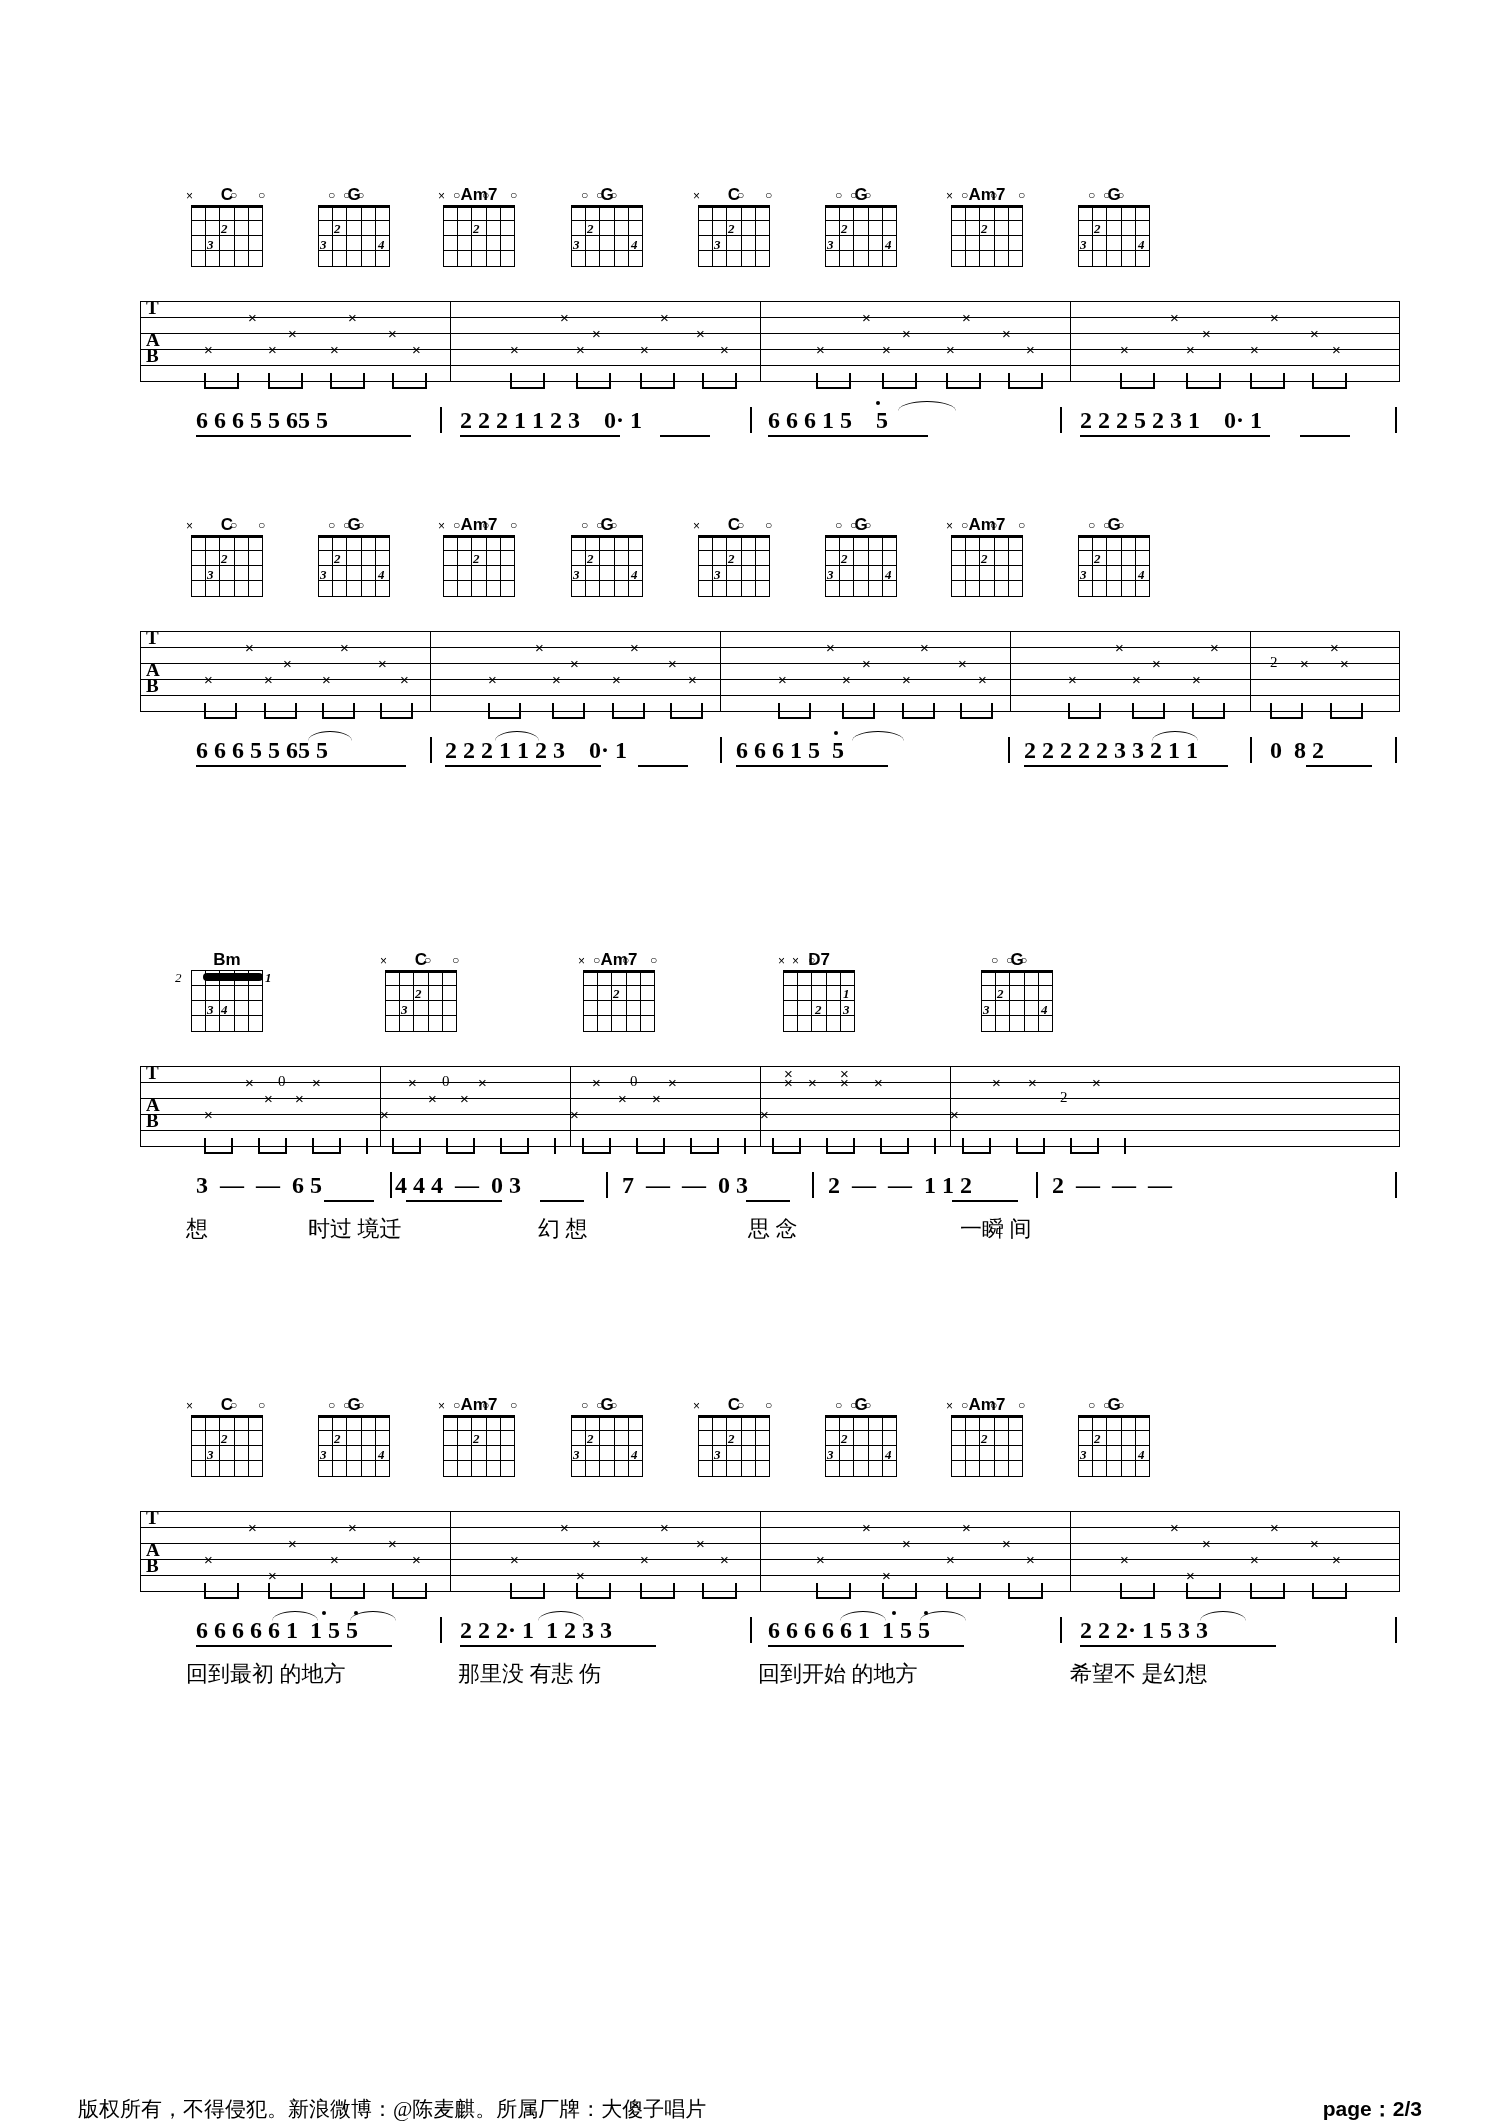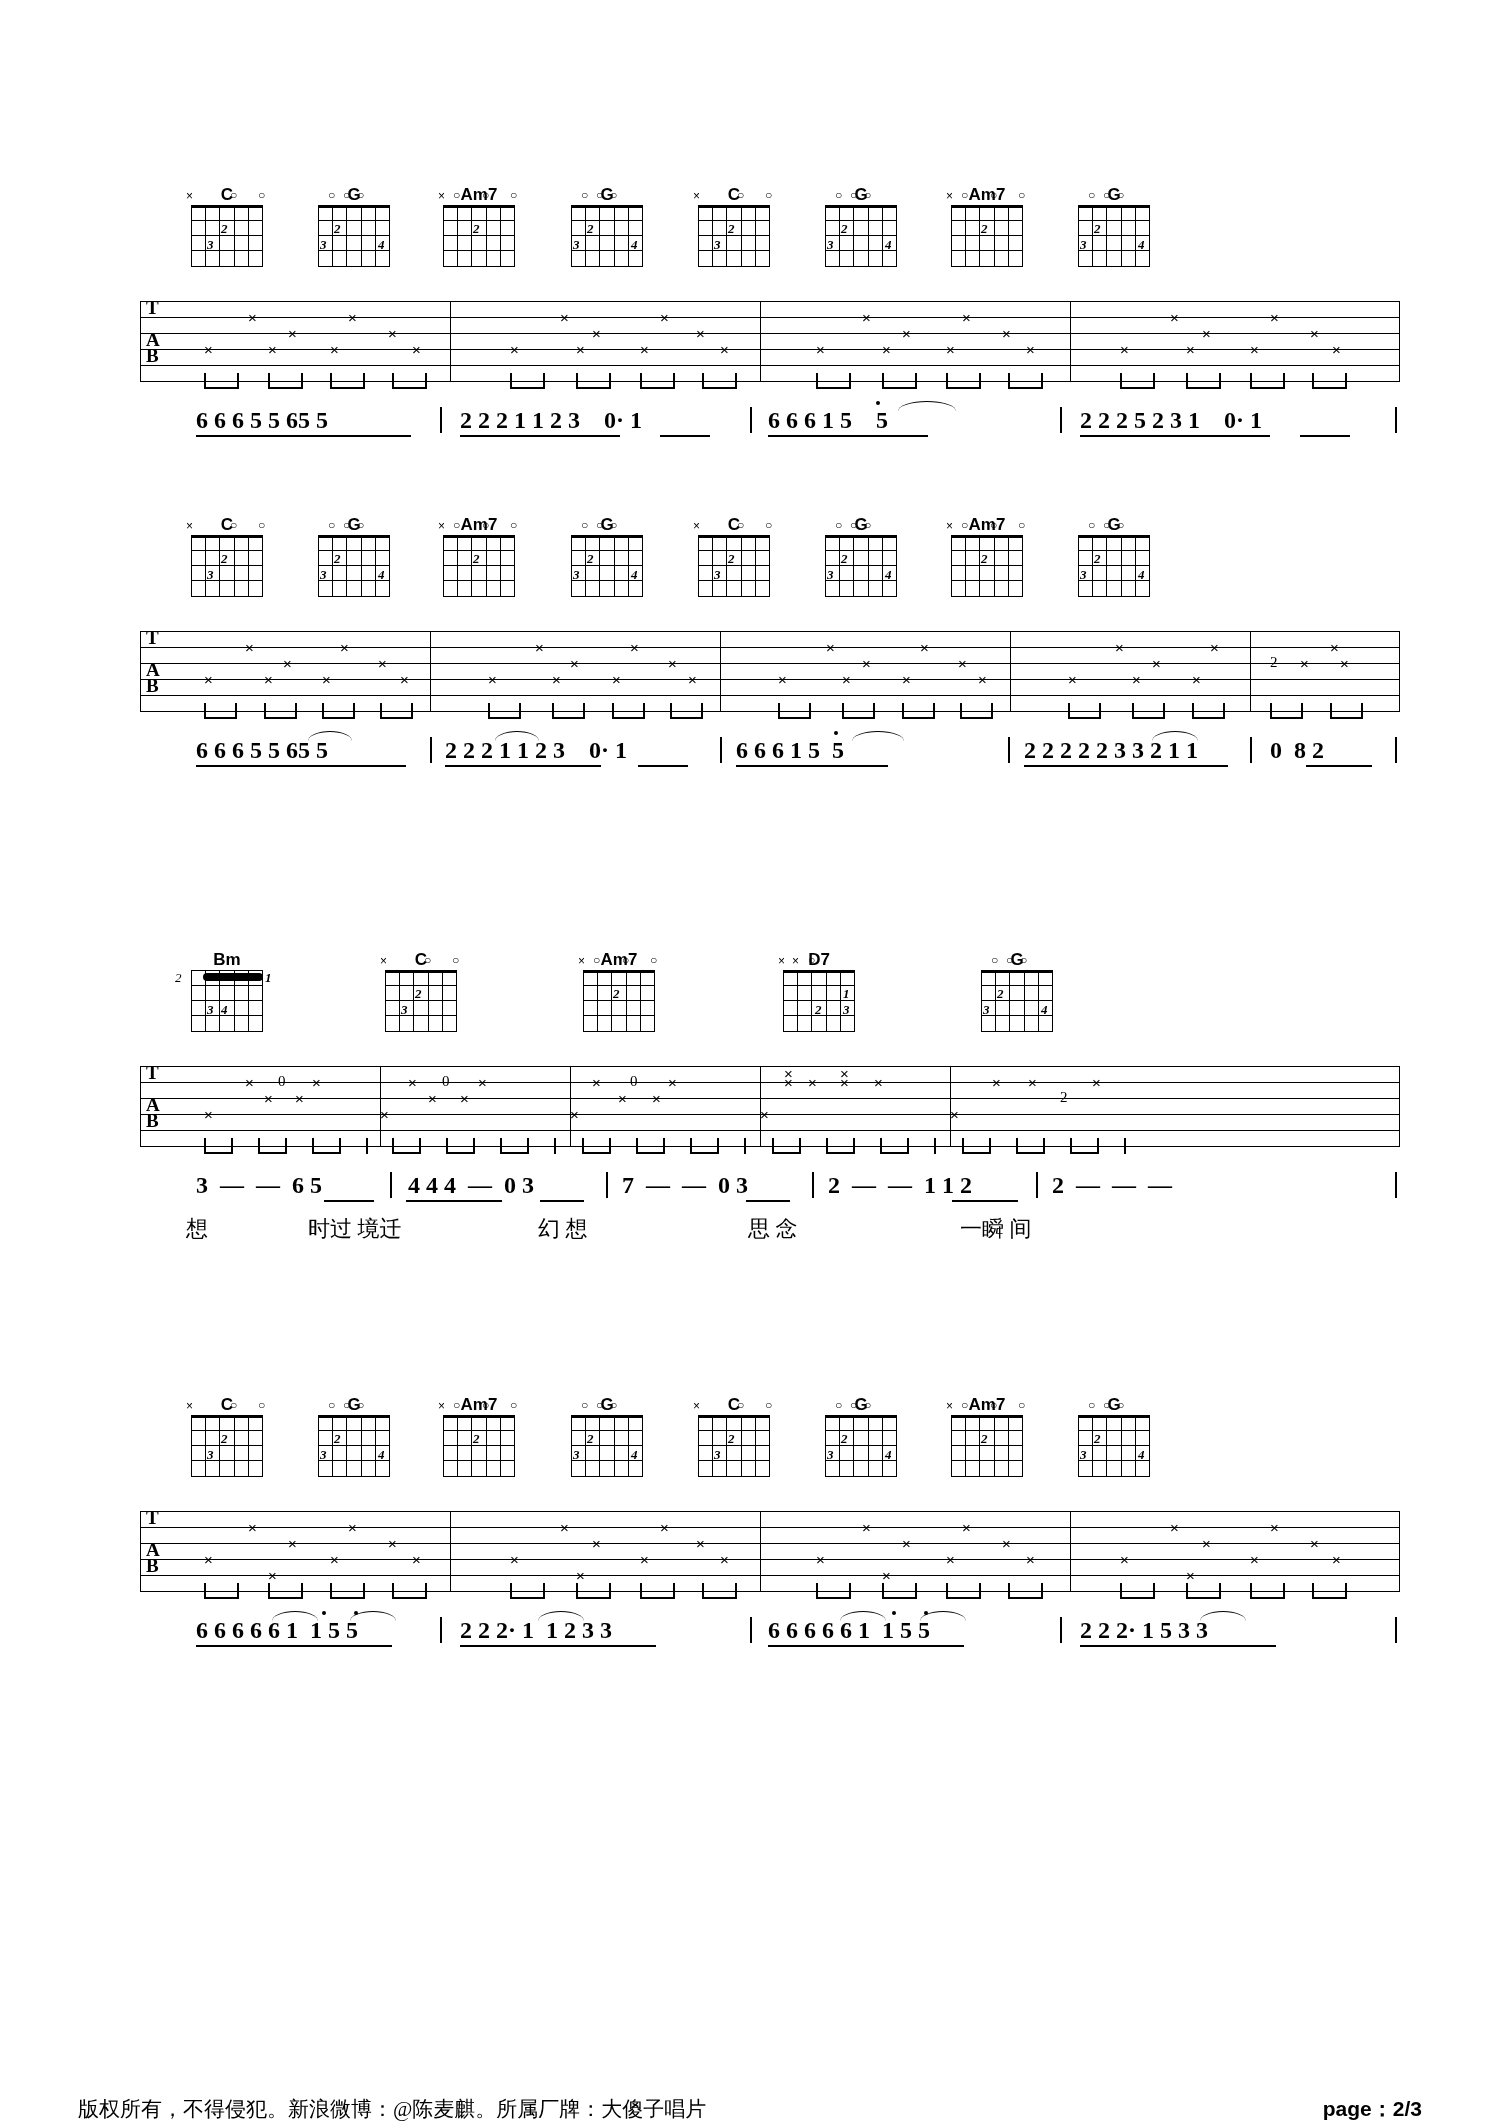--- a/index.html
+++ b/index.html
@@ -883,21 +883,21 @@
       <div class="stem" style="left:930px;top:72px;height:16px;"></div>
         <div class="beam" style="left:930px;top:86px;width:28px;"></div>
         <div class="stem" style="left:957px;top:72px;height:16px;"></div>
       <div class="stem" style="left:984px;top:72px;height:16px;"></div>
     </div>
 
     <div class="numline" style="margin-top:22px;">
       <div class="num" style="left:56px;top:0;">3  —  —  6 5</div>
       <div class="under" style="left:184px;top:28px;width:50px;"></div>
       <div class="vbar" style="left:250px;top:0;height:26px;"></div>
-      <div class="num" style="left:268px;top:0;">4 4 4  —  0 3</div>
+      <div class="num" style="left:255px;top:0;">4 4 4  —  0 3</div>
       <div class="under" style="left:266px;top:28px;width:96px;"></div>
       <div class="under" style="left:400px;top:28px;width:44px;"></div>
       <div class="vbar" style="left:466px;top:0;height:26px;"></div>
       <div class="num" style="left:482px;top:0;">7  —  —  0 3</div>
       <div class="under" style="left:606px;top:28px;width:44px;"></div>
       <div class="vbar" style="left:672px;top:0;height:26px;"></div>
       <div class="num" style="left:688px;top:0;">2  —  —  1 1 2</div>
       <div class="under" style="left:812px;top:28px;width:66px;"></div>
       <div class="vbar" style="left:896px;top:0;height:26px;"></div>
       <div class="num" style="left:912px;top:0;">2  —  —  —</div>
@@ -1204,20 +1204,26 @@
       <div class="slur" style="left:780px;top:-6px;width:46px;"></div>
       <div class="dotabove" style="left:752px;top:-6px;"></div>
       <div class="dotabove" style="left:784px;top:-6px;"></div>
       <div class="vbar" style="left:920px;top:0;height:26px;"></div>
       <div class="num" style="left:940px;top:0;">2 2 2· 1 5 3 3</div>
       <div class="under" style="left:940px;top:28px;width:196px;"></div>
       <div class="slur" style="left:1060px;top:-6px;width:46px;"></div>
       <div class="vbar" style="left:1255px;top:0;height:26px;"></div>
     </div>
 
+    <div class="numline" style="height:34px;margin-top:6px;">
+      <div class="lyr" style="left:46px;">回到最初 的地方</div>
+      <div class="lyr" style="left:318px;">那里没 有悲 伤</div>
+      <div class="lyr" style="left:618px;">回到开始 的地方</div>
+      <div class="lyr" style="left:930px;">希望不 是幻想</div>
+    </div>
   </div>
 
   <div class="footer">
     <div class="copyright">版权所有，不得侵犯。新浪微博：@陈麦麒。所属厂牌：大傻子唱片</div>
     <div class="pageno">page：2/3</div>
   </div>
 
 </div>
 
 </body></html>

